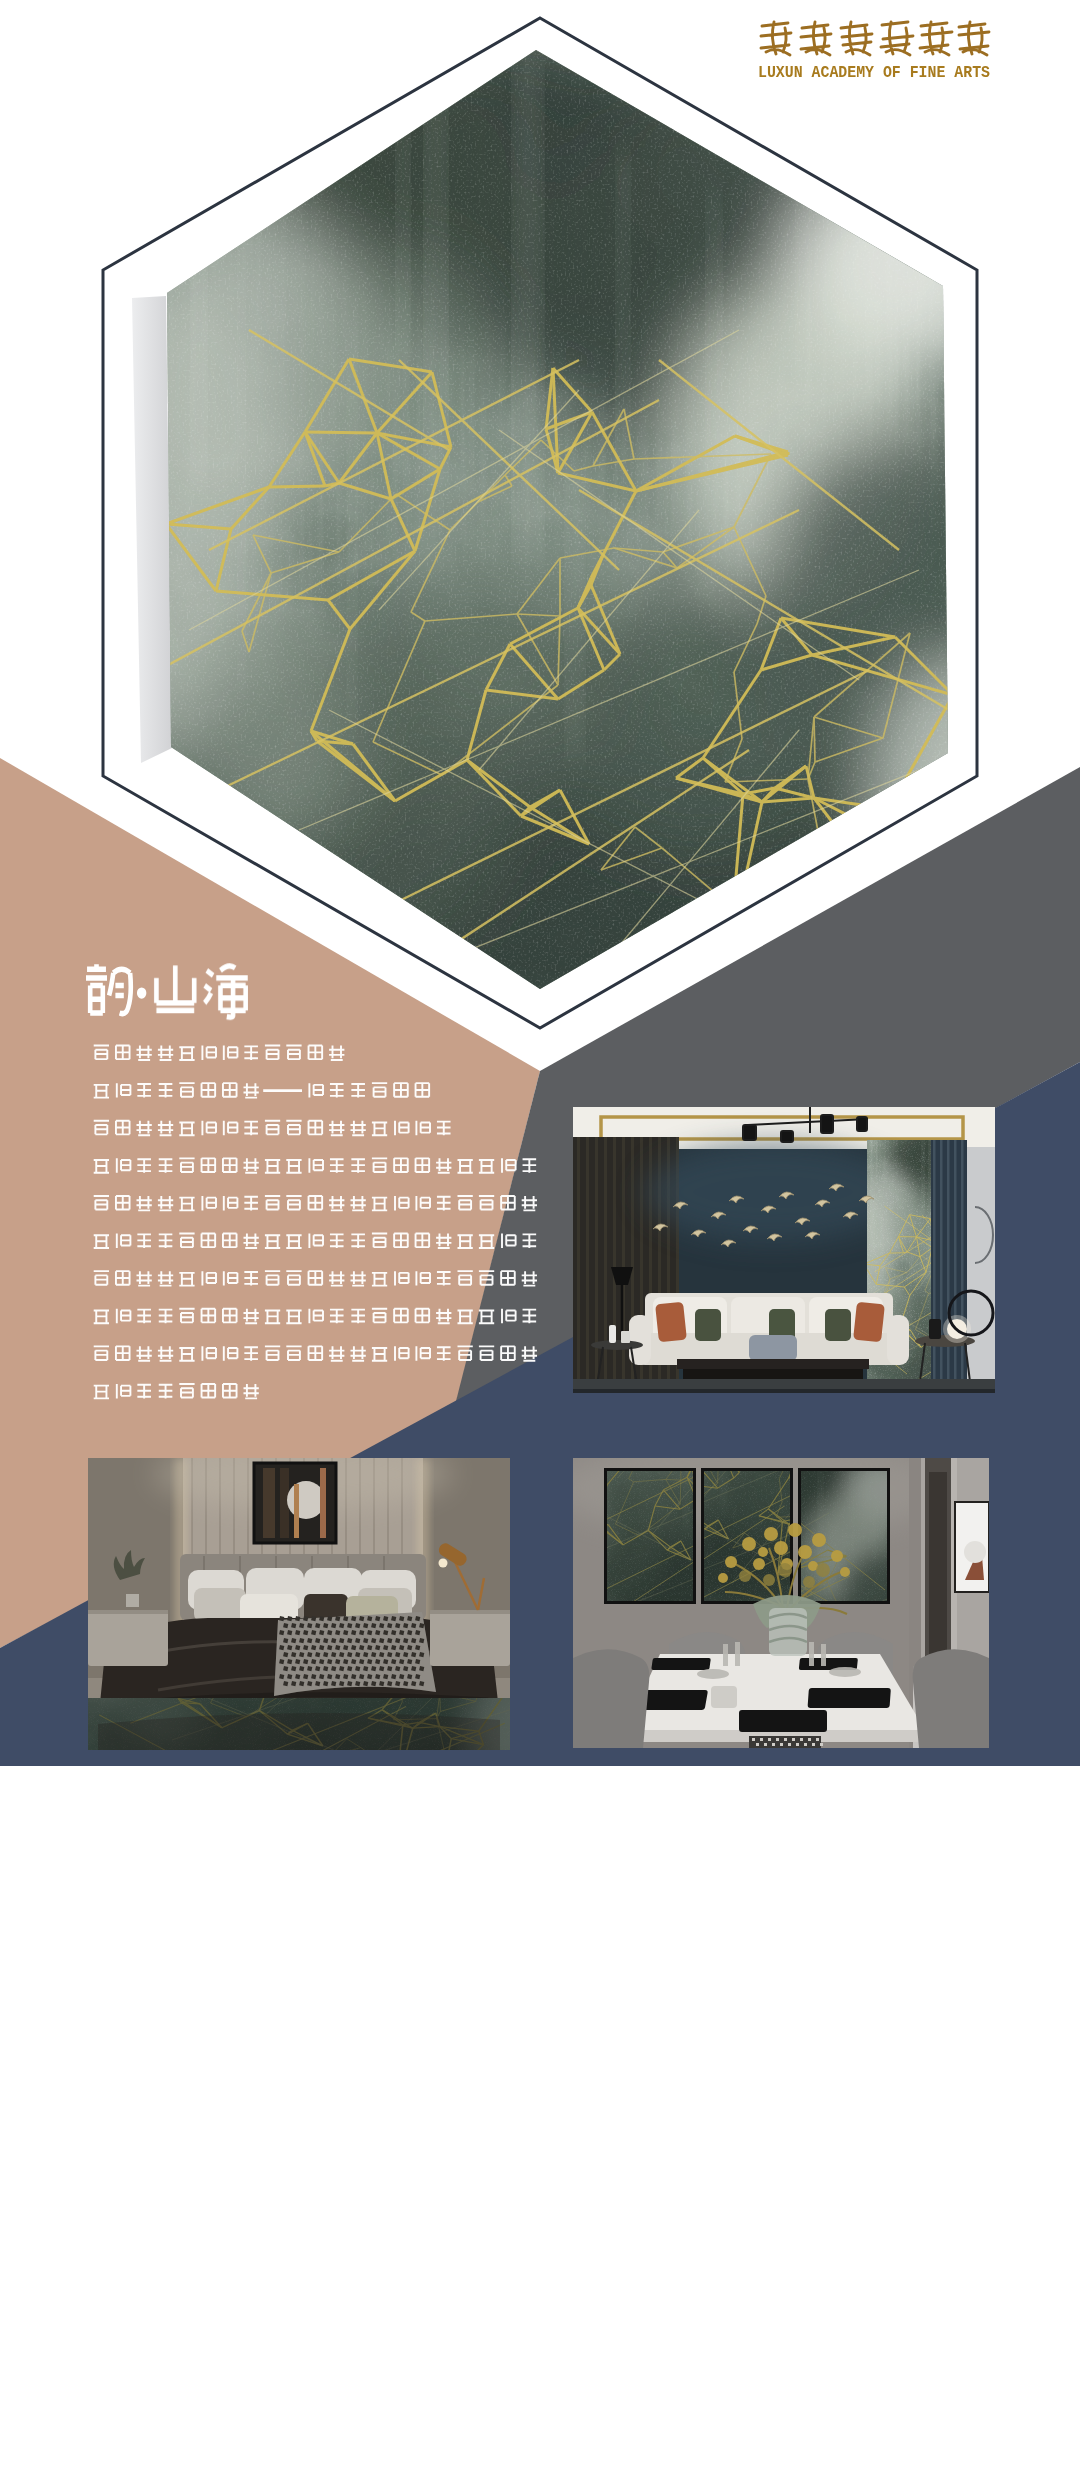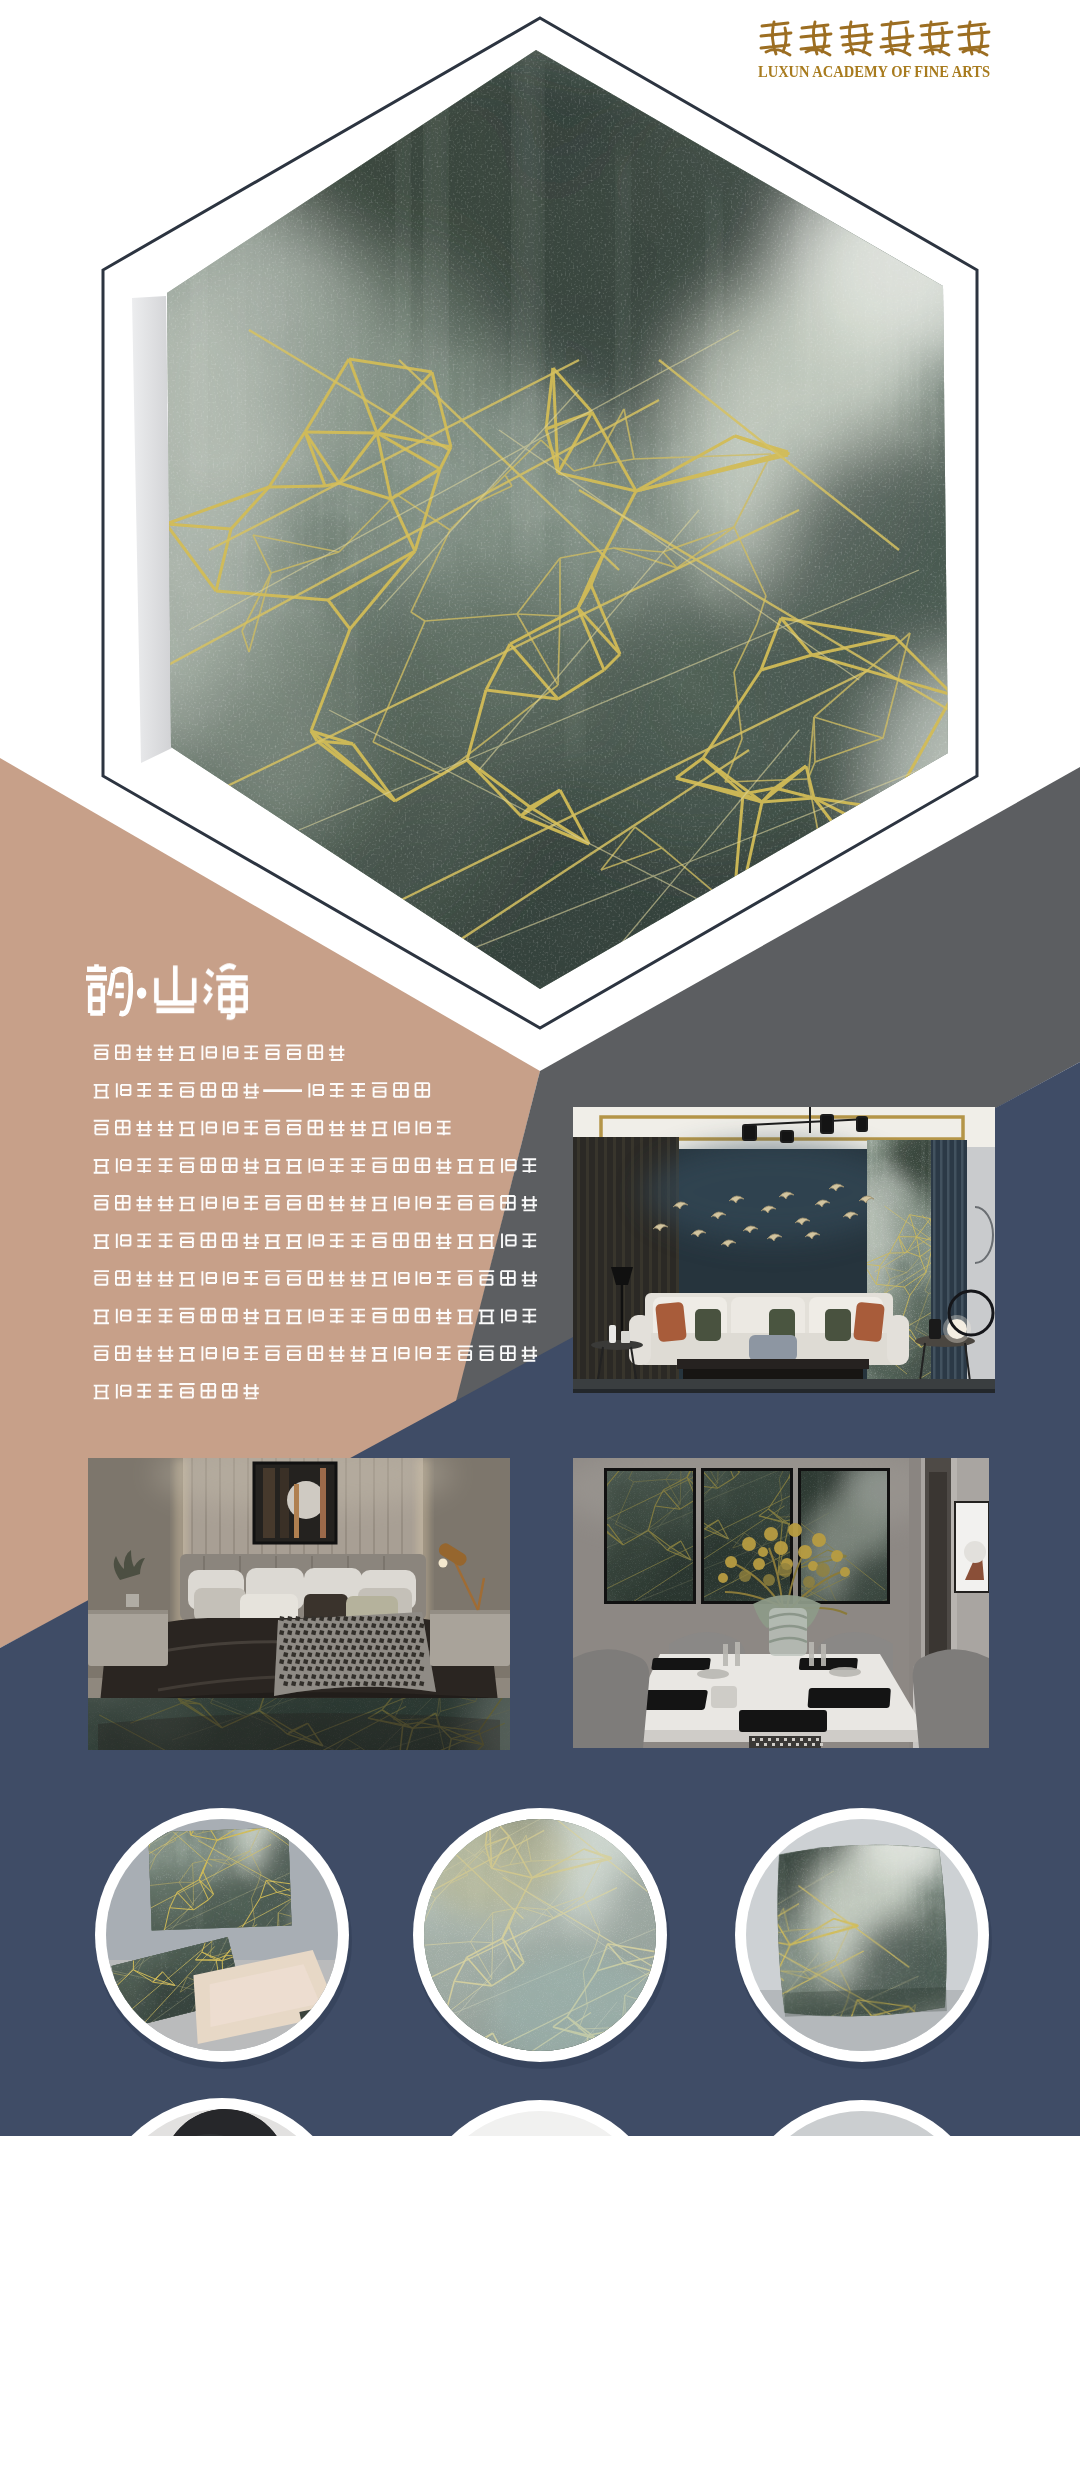--- a/index.html
+++ b/index.html
@@ -1,14 +1,14 @@
 <!DOCTYPE html>
 <html><head><meta charset="utf-8"><style>
 html,body{margin:0;padding:0}
-.page{position:relative;width:1080px;height:2136px;overflow:hidden;background:#ffffff;font-family:Liberation Serif, serif}
+.page{position:relative;width:1080px;height:1766px;overflow:hidden;background:#ffffff;font-family:Liberation Mono, monospace}
 </style></head><body>
 <div class="page">
 <svg width="1080" height="2466" viewBox="0 0 1080 2466">
 <defs>
 <linearGradient id="artbase" x1="0" y1="0" x2="1" y2="1">
           <stop offset="0" stop-color="#93a092"></stop>
           <stop offset="0.5" stop-color="#6a796e"></stop>
           <stop offset="1" stop-color="#516057"></stop>
         </linearGradient>
 <linearGradient id="wedgeg" x1="0" y1="0" x2="1" y2="0">

